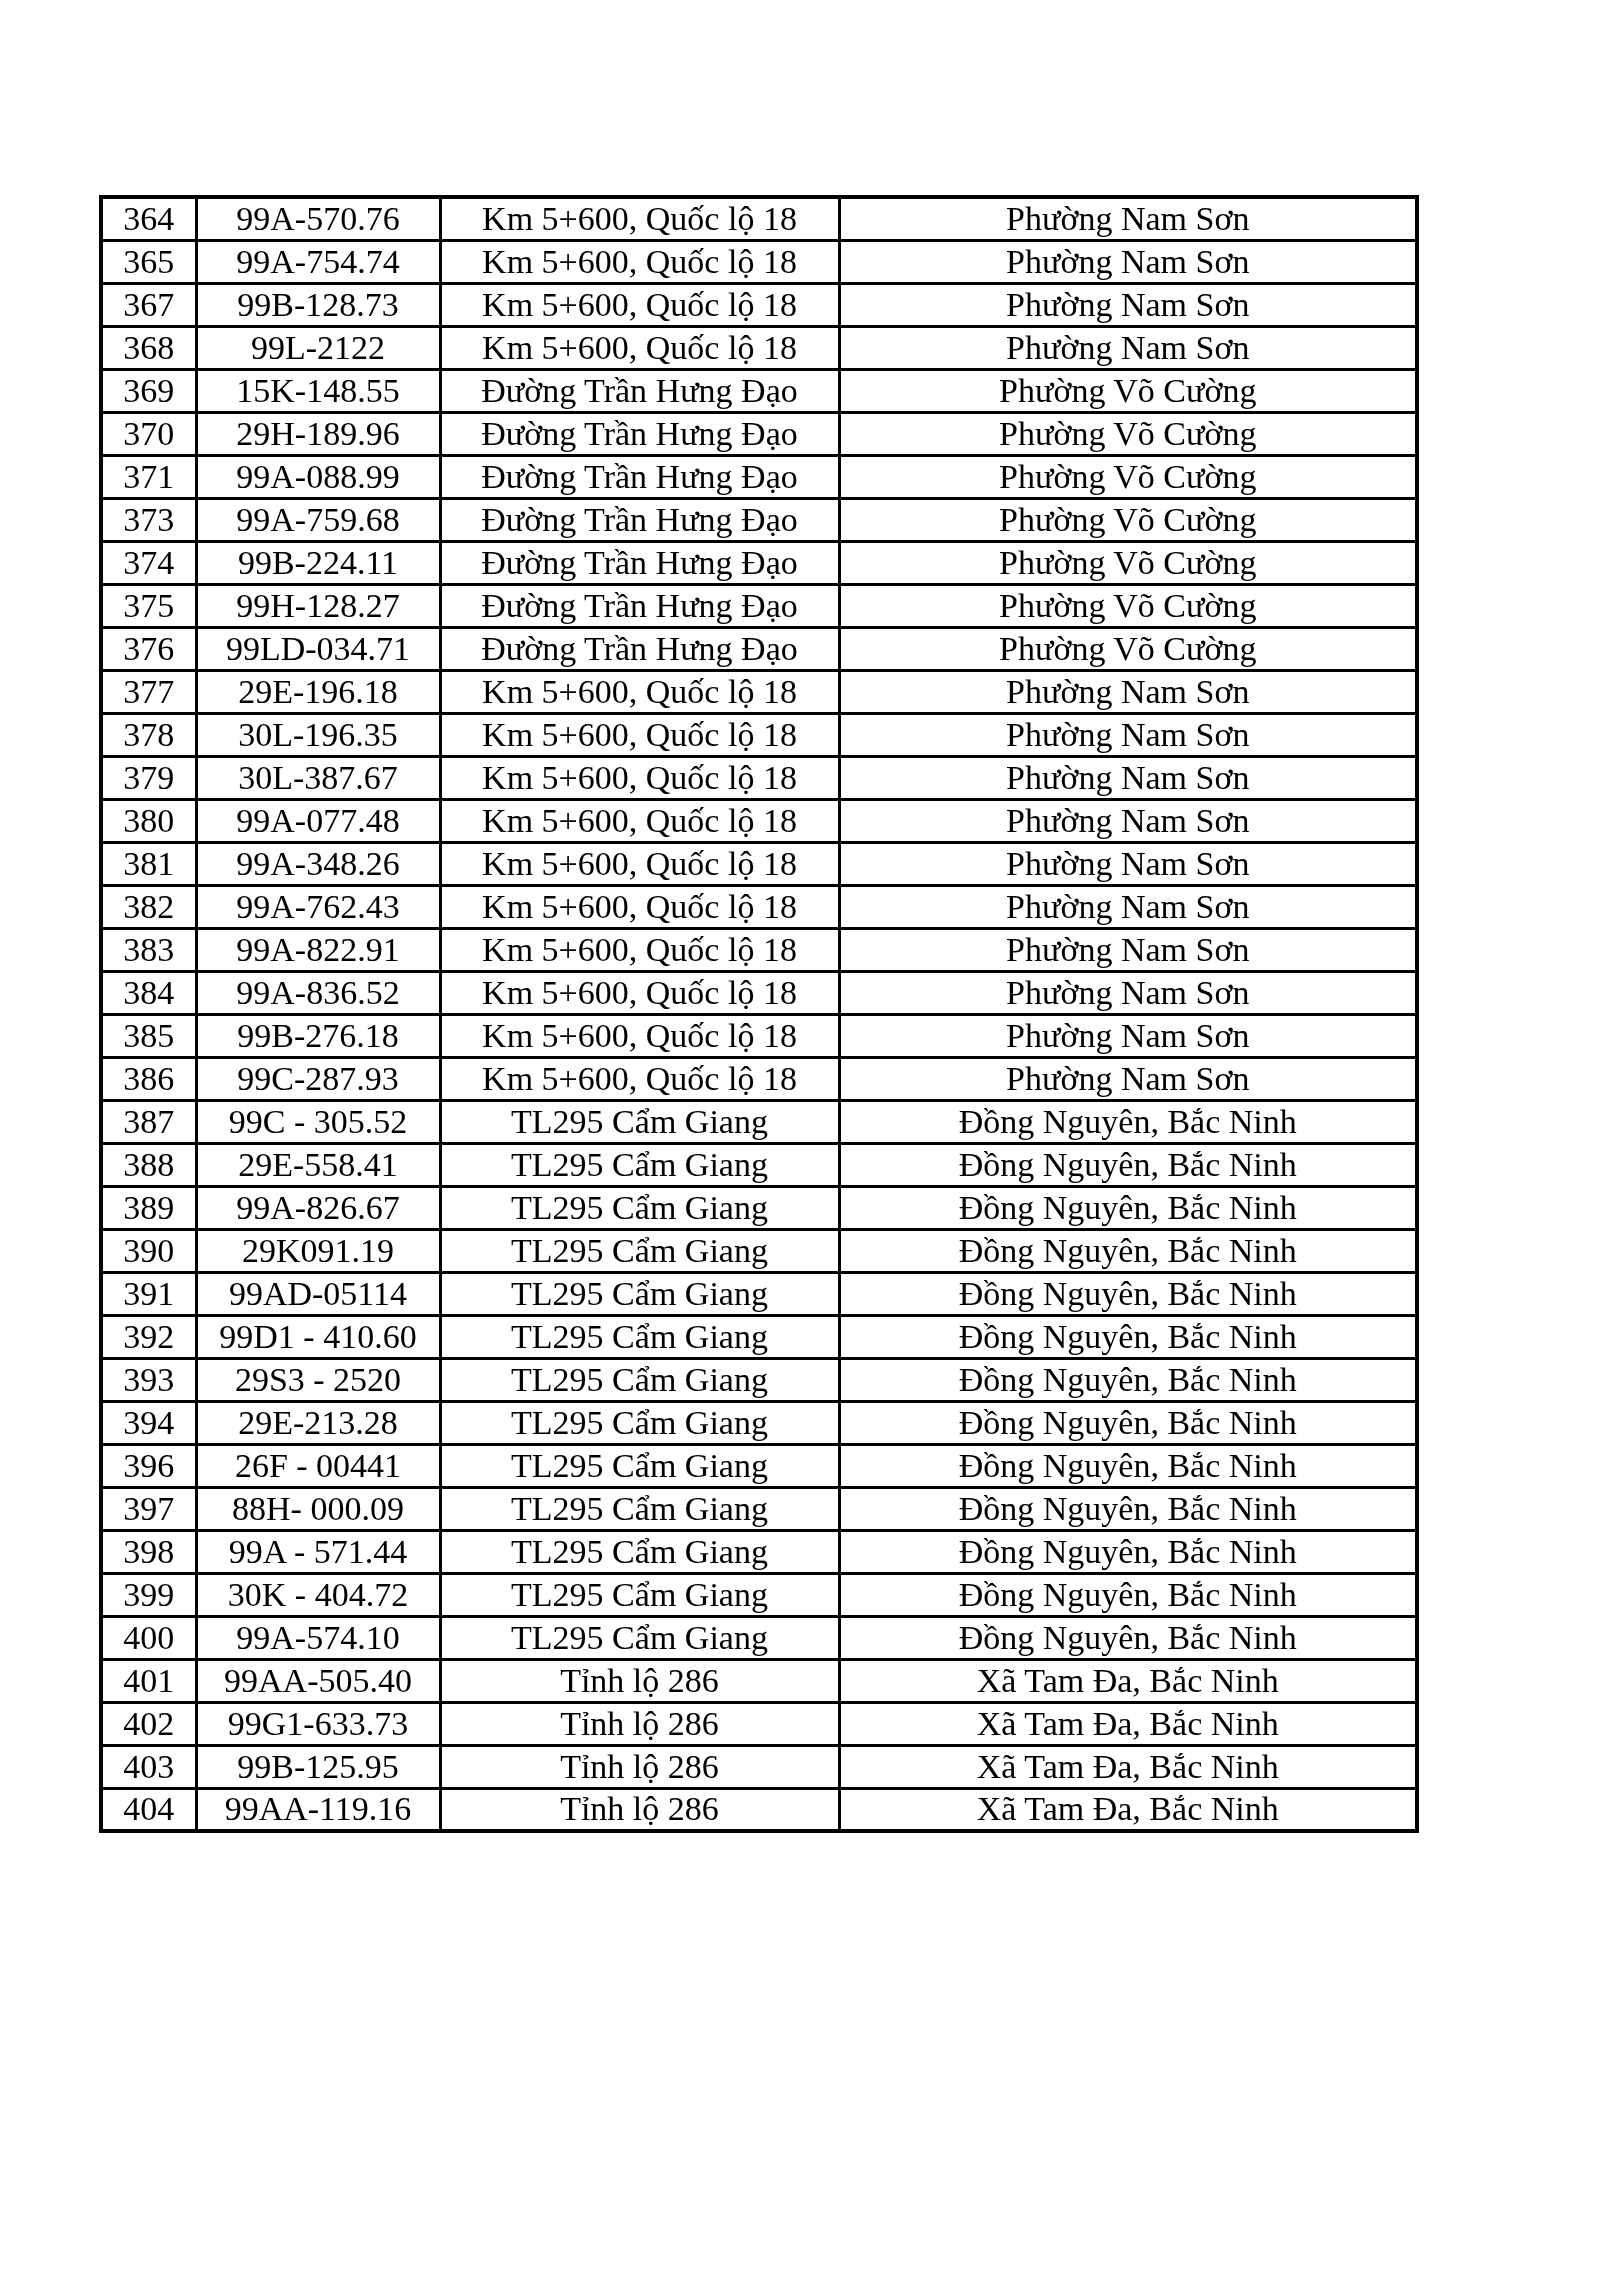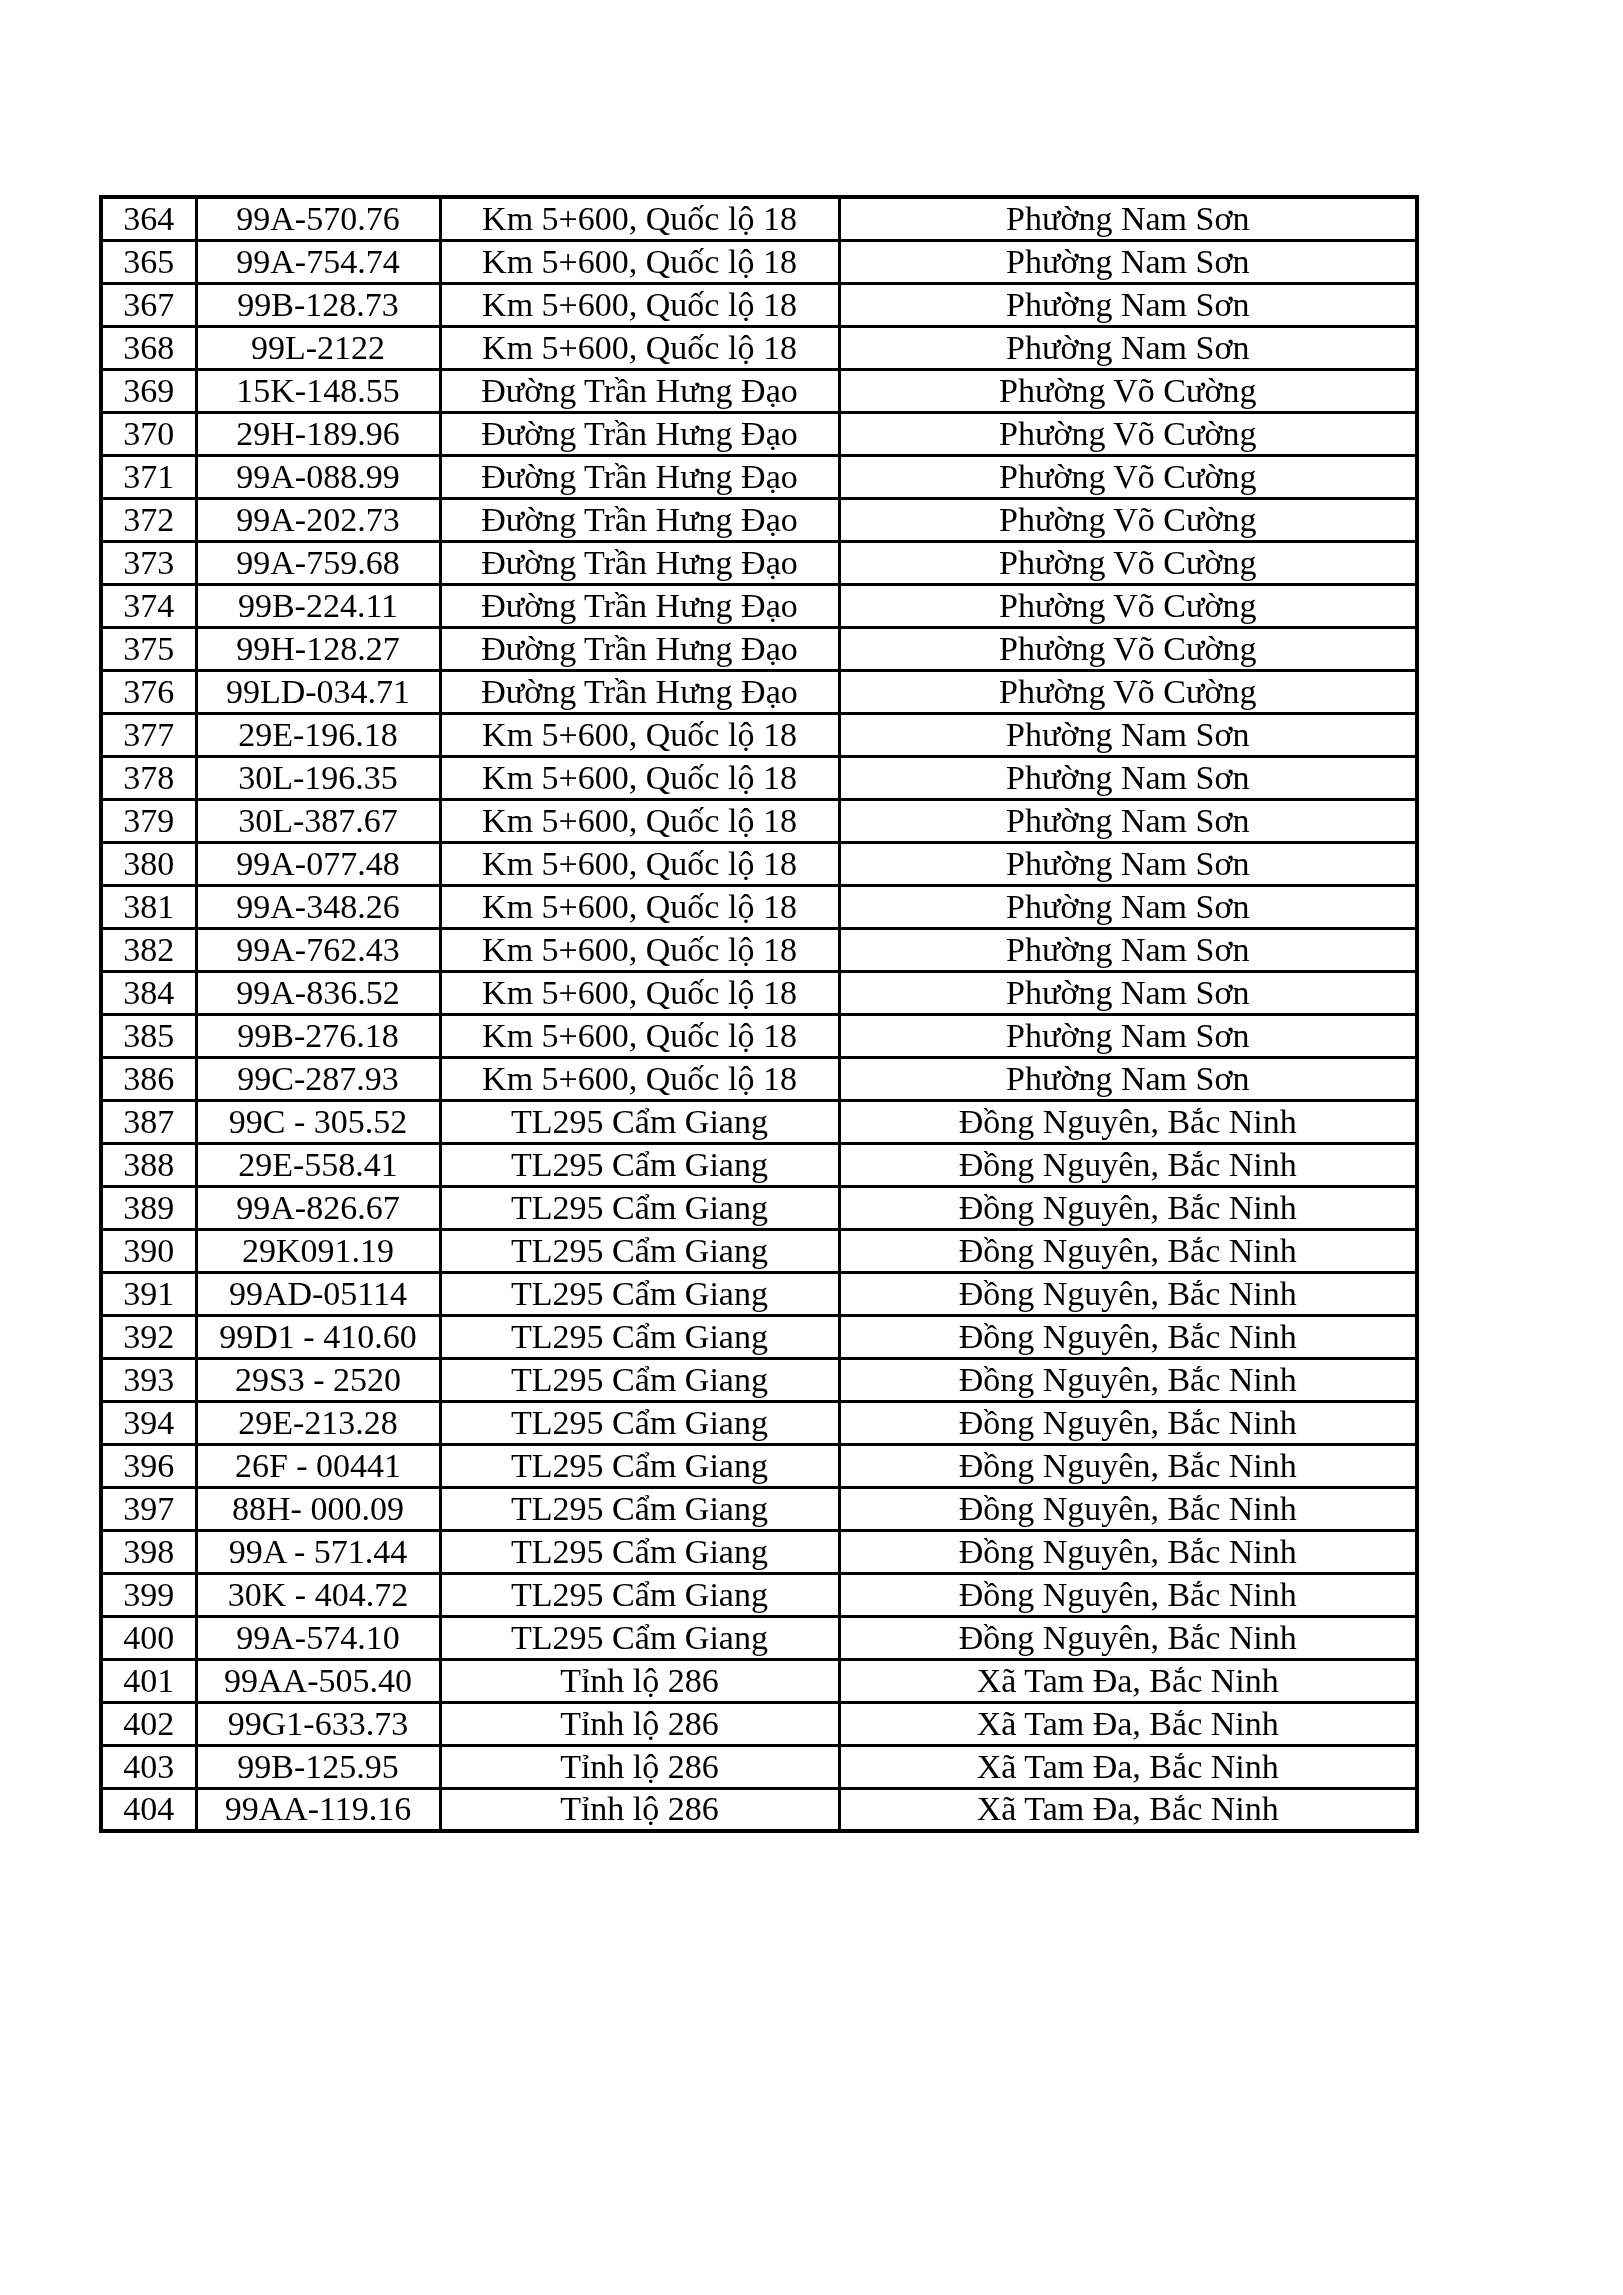--- a/index.html
+++ b/index.html
@@ -92,26 +92,20 @@
           <td>Đường Trần Hưng Đạo</td>
           <td>Phường Võ Cường</td>
         </tr>
         <tr>
           <td>371</td>
           <td>99A-088.99</td>
           <td>Đường Trần Hưng Đạo</td>
           <td>Phường Võ Cường</td>
         </tr>
         <tr>
-          <td>372</td>
-          <td>99A-202.73</td>
-          <td>Đường Trần Hưng Đạo</td>
-          <td>Phường Võ Cường</td>
-        </tr>
-        <tr>
           <td>373</td>
           <td>99A-759.68</td>
           <td>Đường Trần Hưng Đạo</td>
           <td>Phường Võ Cường</td>
         </tr>
         <tr>
           <td>374</td>
           <td>99B-224.11</td>
           <td>Đường Trần Hưng Đạo</td>
           <td>Phường Võ Cường</td>
@@ -154,20 +148,26 @@
         </tr>
         <tr>
           <td>381</td>
           <td>99A-348.26</td>
           <td>Km 5+600, Quốc lộ 18</td>
           <td>Phường Nam Sơn</td>
         </tr>
         <tr>
           <td>382</td>
           <td>99A-762.43</td>
+          <td>Km 5+600, Quốc lộ 18</td>
+          <td>Phường Nam Sơn</td>
+        </tr>
+        <tr>
+          <td>383</td>
+          <td>99A-822.91</td>
           <td>Km 5+600, Quốc lộ 18</td>
           <td>Phường Nam Sơn</td>
         </tr>
         <tr>
           <td>384</td>
           <td>99A-836.52</td>
           <td>Km 5+600, Quốc lộ 18</td>
           <td>Phường Nam Sơn</td>
         </tr>
         <tr>

